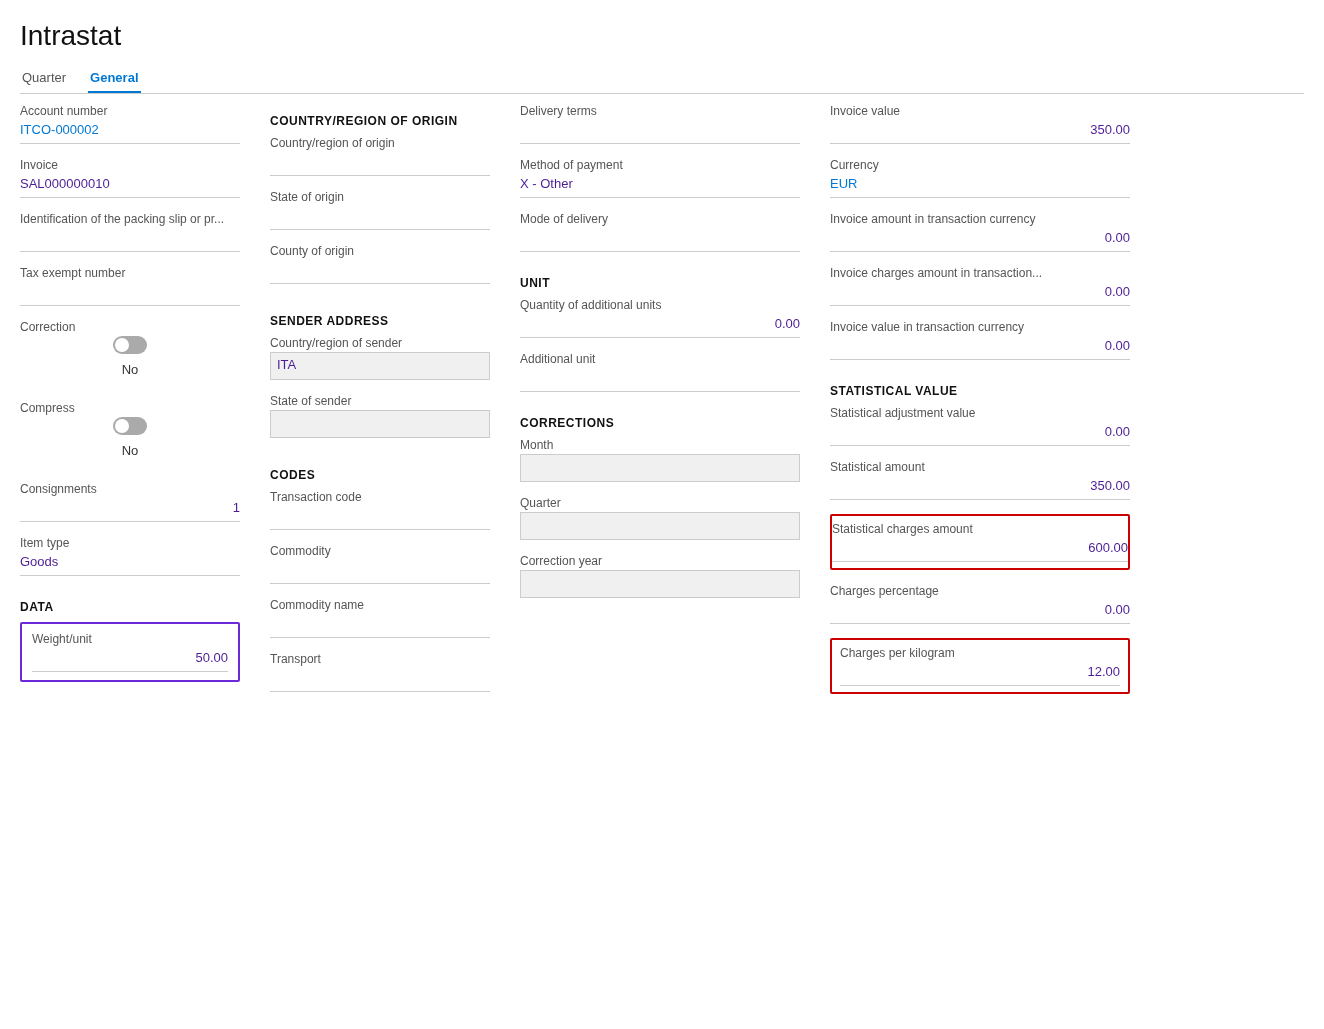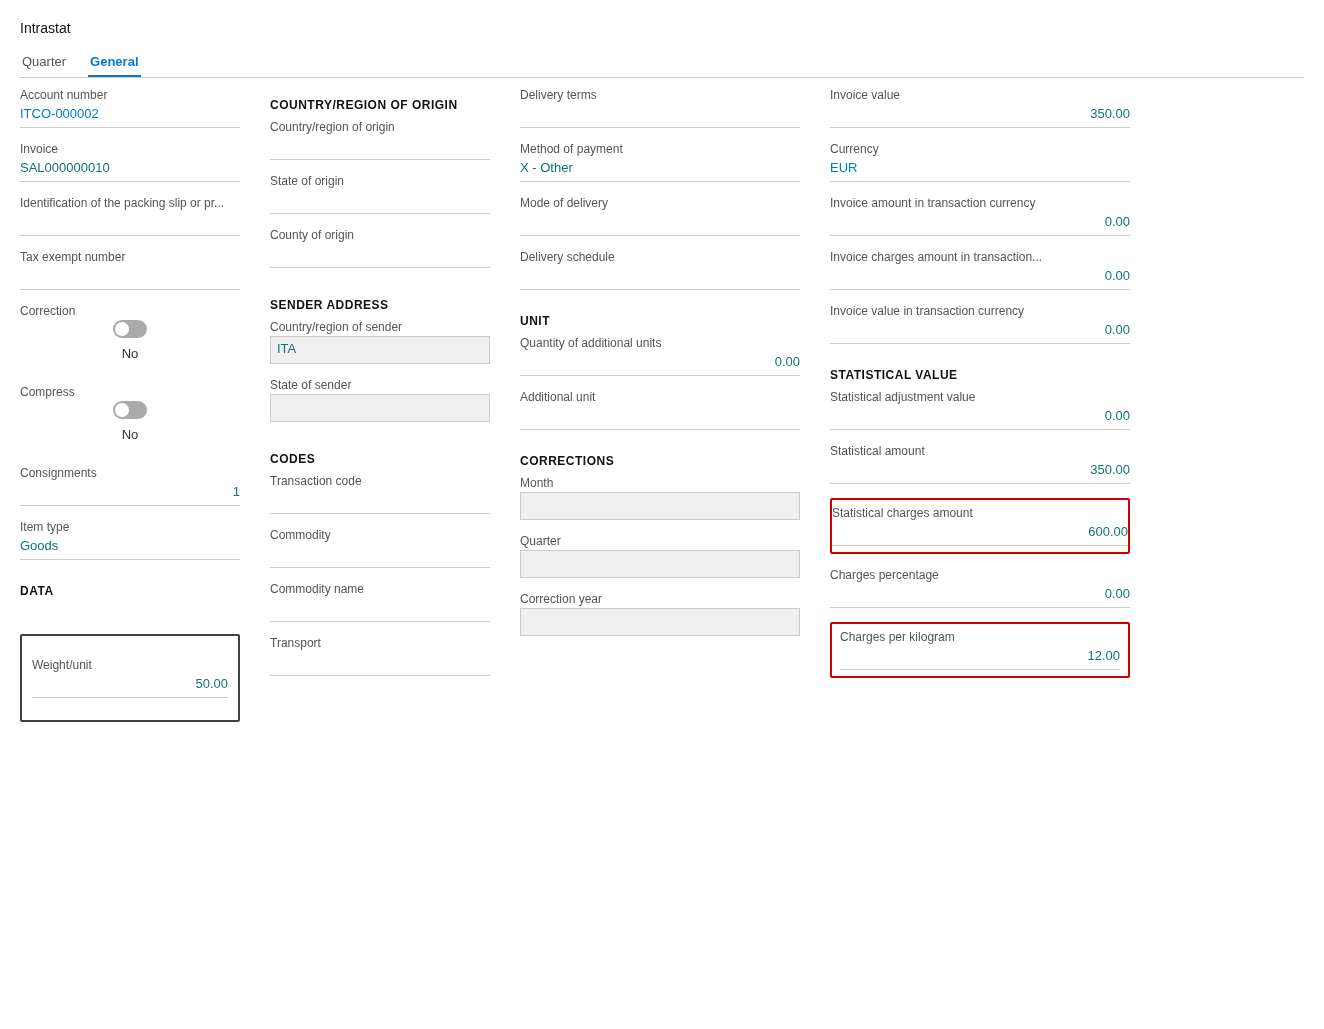--- a/index.html
+++ b/index.html
@@ -1,31 +1,31 @@
 <!DOCTYPE html>
 <html><head>
   <meta charset="utf-8">
   <style>
     * { box-sizing: border-box; margin: 0; padding: 0; }
     body { font-family: 'Segoe UI', Arial, sans-serif; font-size: 13px; color: #333; background: #fff; padding: 20px; }
     
-    h1 { font-size: 14px; font-weight: 400; margin-bottom: 12px; color: #111; }
+    h1 { font-size: 28px; font-weight: 400; margin-bottom: 12px; color: #111; }
     
     .nav-tabs { display: flex; gap: 20px; border-bottom: 1px solid #ccc; margin-bottom: 4px; }
     .nav-tab { padding: 6px 2px; cursor: pointer; font-size: 13px; color: #555; border-bottom: 2px solid transparent; }
     .nav-tab.active { color: #0078d4; border-bottom: 2px solid #0078d4; font-weight: 600; }
     .nav-subtitle { font-size: 13px; color: #333; padding: 2px 0 10px 0; }
     
     .main-content { display: grid; grid-template-columns: 220px 220px 280px 300px; gap: 0 30px; margin-top: 10px; }
     
     .col { display: flex; flex-direction: column; gap: 0; }
     
     .field-group { margin-bottom: 14px; }
     .field-label { font-size: 12px; color: #555; margin-bottom: 2px; }
-    .field-value { font-size: 13px; color: #0f766e; border-bottom: 1px solid #ccc; padding: 2px 0 4px 0; min-height: 24px; }
+    .field-value { font-size: 13px; color: #4c1d95; border-bottom: 1px solid #ccc; padding: 2px 0 4px 0; min-height: 24px; }
     .field-value.link { color: #0078d4; }
     .field-value.input-like { background: #f0f0f0; border: 1px solid #ccc; padding: 4px 6px; min-height: 28px; }
     
     .section-header { font-size: 12px; font-weight: 700; color: #111; text-transform: uppercase; letter-spacing: 0.5px; margin: 10px 0 8px 0; }
     
     .toggle-row { display: flex; align-items: center; gap: 8px; margin-bottom: 10px; flex-direction: column; }
     .toggle { width: 34px; height: 18px; background: #aaa; border-radius: 9px; position: relative; display: inline-block; }
     .toggle::after { content: ''; position: absolute; left: 2px; top: 2px; width: 14px; height: 14px; background: #fff; border-radius: 50%; }
     
     .right-aligned { text-align: right; }
@@ -89,21 +89,21 @@
         <div class="field-value right-aligned">1</div>
       </div>
 
       <div class="field-group">
         <div class="field-label">Item type</div>
         <div class="field-value">Goods</div>
       </div>
 
       <div class="section-header">DATA</div>
 
-      <div class="field-group highlighted-box" style="border: 2px solid #404040; display: inline-block; padding: 22px 10px; margin-top: 28px;">
+      <div class="field-group highlighted-box" style="border: 2px solid #6d28d9; display: inline-block; padding: 8px 10px;">
         <div class="field-label">Weight/unit</div>
         <div class="field-value right-aligned" style="border-bottom: 1px solid #ccc;">50.00</div>
       </div>
     </div>
 
     <div class="col">
       <div class="section-header">COUNTRY/REGION OF ORIGIN</div>
 
       <div class="field-group">
         <div class="field-label">Country/region of origin</div>
@@ -164,24 +164,20 @@
       <div class="field-group">
         <div class="field-label">Method of payment</div>
         <div class="field-value">X - Other</div>
       </div>
 
       <div class="field-group">
         <div class="field-label">Mode of delivery</div>
         <div class="field-value"></div>
       </div>
 
-      <div class="field-group">
-        <div class="field-label">Delivery schedule</div>
-        <div class="field-value"></div>
-      </div>
 
       <div class="section-header">UNIT</div>
 
       <div class="field-group">
         <div class="field-label">Quantity of additional units</div>
         <div class="field-value right-aligned">0.00</div>
       </div>
 
       <div class="field-group">
         <div class="field-label">Additional unit</div>

